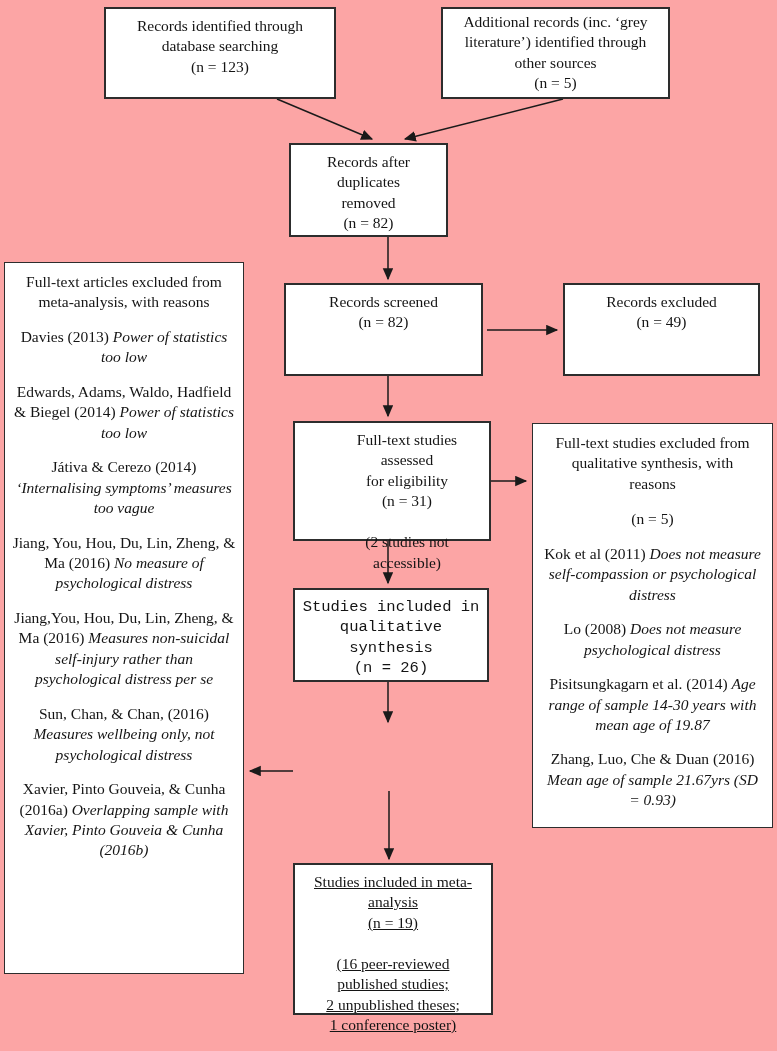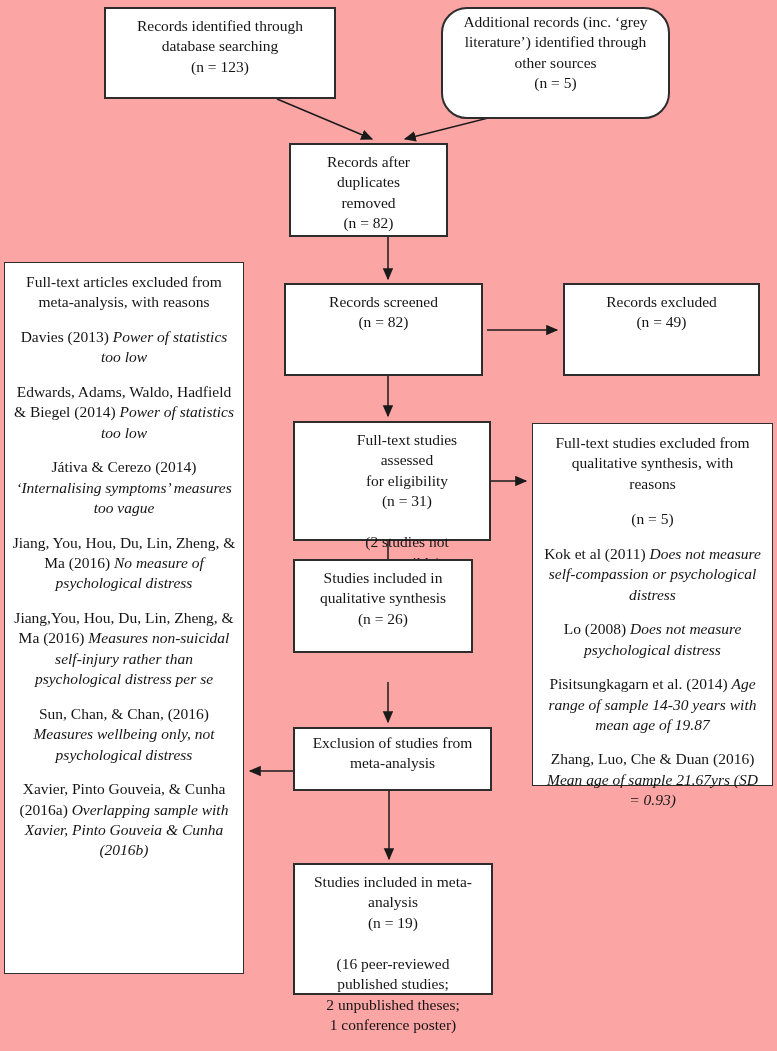--- a/index.html
+++ b/index.html
@@ -44,21 +44,21 @@
       <line x1="389" y1="791" x2="389" y2="859" marker-end="url(#arrow)"></line>
     </g>
   </svg>
 
   <div class="box" style="left:104px; top:7px; width:232px; height:92px;">
     <div class="txt">Records identified through
 database searching
 (n = 123)</div>
   </div>
 
-  <div class="box" style="left:441px; top:7px; width:229px; height:112px;border-radius:26px;">
+  <div class="box" style="left:441px; top:7px; width:229px; height:92px;">
     <div class="txt" style="padding-top:3px;">Additional records (inc. ‘grey
 literature’) identified through
 other sources
 (n = 5)</div>
   </div>
 
   <div class="box" style="left:289px; top:143px; width:159px; height:94px;">
     <div class="txt">Records after duplicates
 removed
 (n = 82)</div>
@@ -89,45 +89,41 @@
         <div class="entry"><span>Davies (2013) </span><em>Power of statistics too low</em></div>
         <div class="entry"><span>Edwards, Adams, Waldo, Hadfield &amp; Biegel (2014) </span><em>Power of statistics too low</em></div>
         <div class="entry"><span>Játiva &amp; Cerezo (2014) </span><em>‘Internalising symptoms’ measures too vague</em></div>
         <div class="entry"><span>Jiang, You, Hou, Du, Lin, Zheng, &amp; Ma (2016) </span><em>No measure of psychological distress</em></div>
         <div class="entry"><span>Jiang,You, Hou, Du, Lin, Zheng, &amp; Ma (2016) </span><em>Measures non-suicidal self-injury rather than psychological distress per se</em></div>
         <div class="entry"><span>Sun, Chan, &amp; Chan, (2016) </span><em>Measures wellbeing only, not psychological distress</em></div>
         <div class="entry"><span>Xavier, Pinto Gouveia, &amp; Cunha (2016a) </span><em>Overlapping sample with Xavier, Pinto Gouveia &amp; Cunha (2016b)</em></div>
       </div>
   </div>
 
-  <div class="box bigbox" style="left:532px; top:423px; width:241px; height:363px;">
+  <div class="box bigbox" style="left:532px; top:423px; width:241px; height:405px;">
     <div class="hdr">Full-text studies excluded from
 qualitative synthesis, with
 reasons</div>
     <div class="cnt">(n = 5)</div>
     <div>
         <div class="entry"><span>Kok et al (2011) </span><em>Does not measure self-compassion or psychological distress</em></div>
         <div class="entry"><span>Lo (2008) </span><em>Does not measure psychological distress</em></div>
         <div class="entry"><span>Pisitsungkagarn et al. (2014) </span><em>Age range of sample 14-30 years with mean age of 19.87</em></div>
         <div class="entry"><span>Zhang, Luo, Che &amp; Duan (2016) </span><em>Mean age of sample 21.67yrs (SD = 0.93)</em></div>
       </div>
   </div>
 
-  <div class="box" style="left:293px; top:559px; width:180px; height:94px;">
+  <div class="box" style="left:293px; top:588px; width:196px; height:94px;font-family:Liberation Mono, monospace;">
     <div class="txt">Studies included in
 qualitative synthesis
 (n = 26)</div>
   </div>
 
-  <div class="box" style="left:293px; top:727px; width:199px; height:64px;">
-    <div class="txt" style="padding-top:4px;">Exclusion of studies from
-meta-analysis</div>
-  </div>
 
-  <div class="box" style="left:293px; top:863px; width:200px; height:132px;">
+  <div class="box" style="left:293px; top:863px; width:200px; height:152px;text-decoration:underline;">
     <div class="txt">Studies included in meta-
 analysis
 (n = 19)
 
 (16 peer-reviewed
 published studies;
 2 unpublished theses;
 1 conference poster)</div>
   </div>
 

